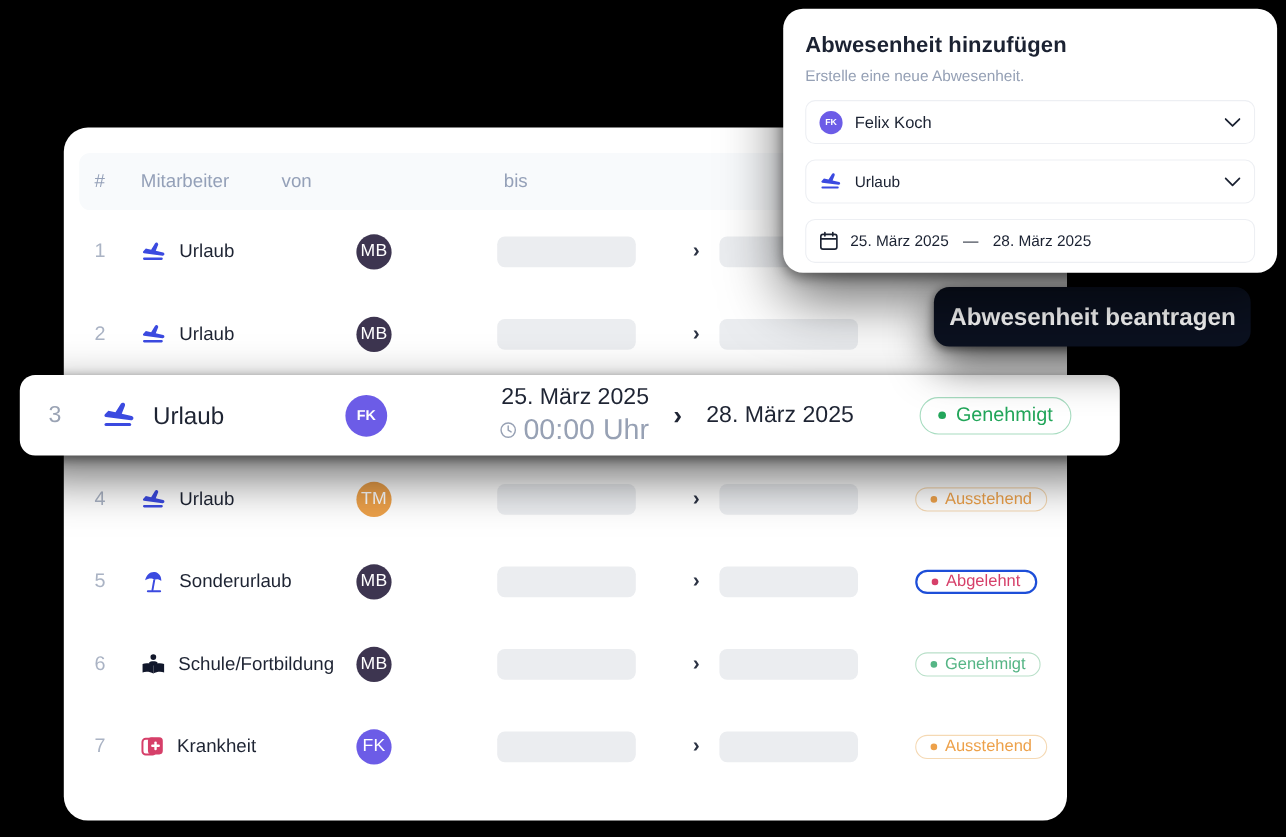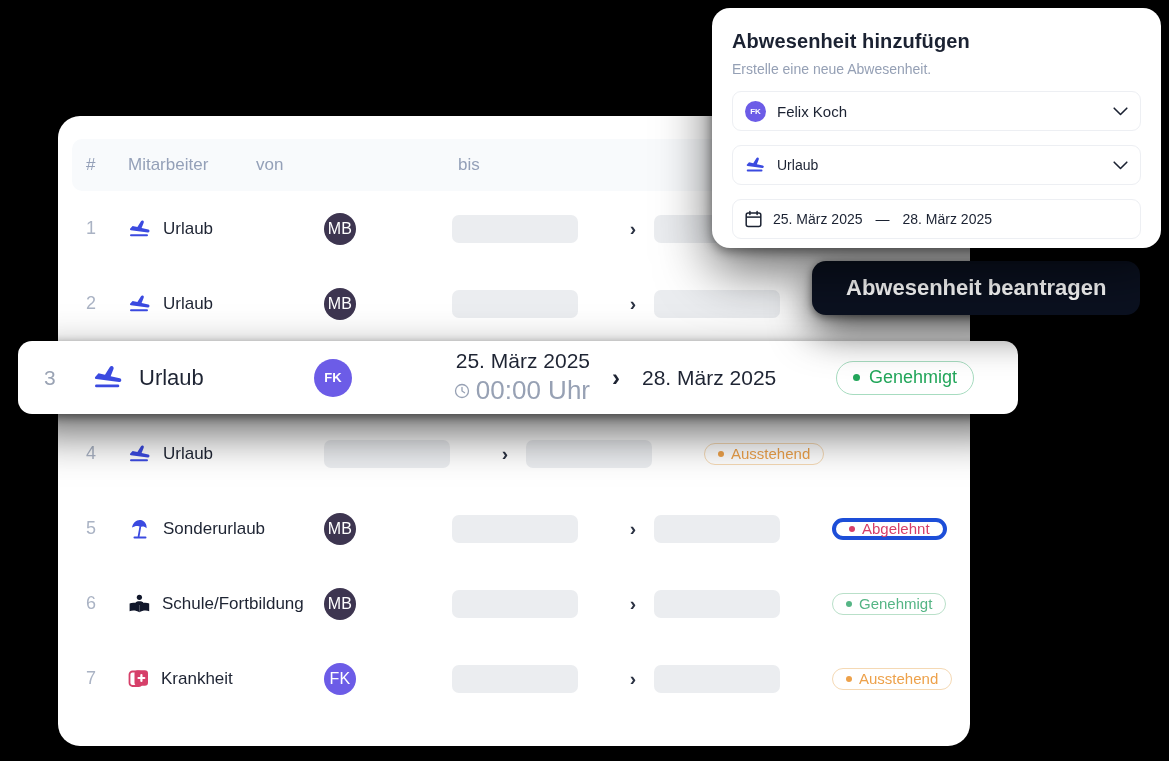--- a/index.html
+++ b/index.html
@@ -232,24 +232,24 @@
     width: 21px; height: 21px; border-radius: 50%;
     display: flex; align-items: center; justify-content: center;
     color: #fff; font-size: 8px; font-weight: 700;
     flex: 0 0 21px;
   }
   .dash { color: #1b2232; font-size: 14px; padding: 0 2px; }
 
   
   .cta {
     position: absolute;
-    left: 812px;
+    left: 849px;
     top: 261px;
     height: 54px;
-    padding: 0 34px;
+    padding: 0 14px;
     background: #0b1120;
     border-radius: 14px;
     display: flex; align-items: center; justify-content: center;
     color: #ffffff;
     font-size: 22px;
     font-weight: 700;
     white-space: nowrap;
     box-shadow: 0 16px 40px rgba(0,0,0,0.7), 0 2px 8px rgba(0,0,0,0.5);
     z-index: 25;
   }
@@ -327,20 +327,23 @@
         <div class="c-num rownum">4</div>
         <div class="c-typ typ-cell">
           <span>
             <svg width="24" height="20" viewBox="0 0 24 20" fill="none">
                 <path d="M2.3 9.4 L4.6 6.9 L9.4 8.0 L13.0 2.2 C13.5 1.5 14.5 1.3 15.2 1.8 C15.8 2.2 16.0 3.0 15.7 3.7 L13.6 9.0 L20.3 10.5 C21.2 10.7 21.7 11.6 21.4 12.4 C21.2 13.1 20.5 13.5 19.8 13.4 L2.9 11.2 C2.2 11.1 1.8 10.4 2.0 9.8 Z" fill="#3b4ae0"></path>
                 <rect x="2" y="15.2" width="18" height="2.1" rx="1.05" fill="#3b4ae0"></rect>
               </svg>
           </span>
           <span class="typ-label">Urlaub</span>
         </div>
+        <div class="c-emp">
+          <div class="avatar" style="background:#eda14a">TM</div>
+        </div>
         <div class="c-von">
             <div class="skel skel-von"></div>
           </div>
         <div class="c-arrow"><span class="chev-sep">›</span></div>
         <div class="c-bis">
             <div class="skel skel-bis"></div>
           </div>
         <div class="c-stat">
           <span class="badge" style="border:1px solid #f5d9b4;color:#eda14a">
             <span class="dot" style="background:#eda14a"></span>
@@ -365,21 +368,21 @@
           <div class="avatar" style="background:#3d3550">MB</div>
         </div>
         <div class="c-von">
             <div class="skel skel-von"></div>
           </div>
         <div class="c-arrow"><span class="chev-sep">›</span></div>
         <div class="c-bis">
             <div class="skel skel-bis"></div>
           </div>
         <div class="c-stat">
-          <span class="badge" style="border:4px solid #1d4ed8;color:#d63f69">
+          <span class="badge" style="border:2px solid #1d4ed8;color:#d63f69">
             <span class="dot" style="background:#d63f69"></span>
             <span>Abgelehnt</span>
           </span>
         </div>
       </div>
 
       <div class="trow">
         <div class="c-num rownum">6</div>
         <div class="c-typ typ-cell">
           <span>

